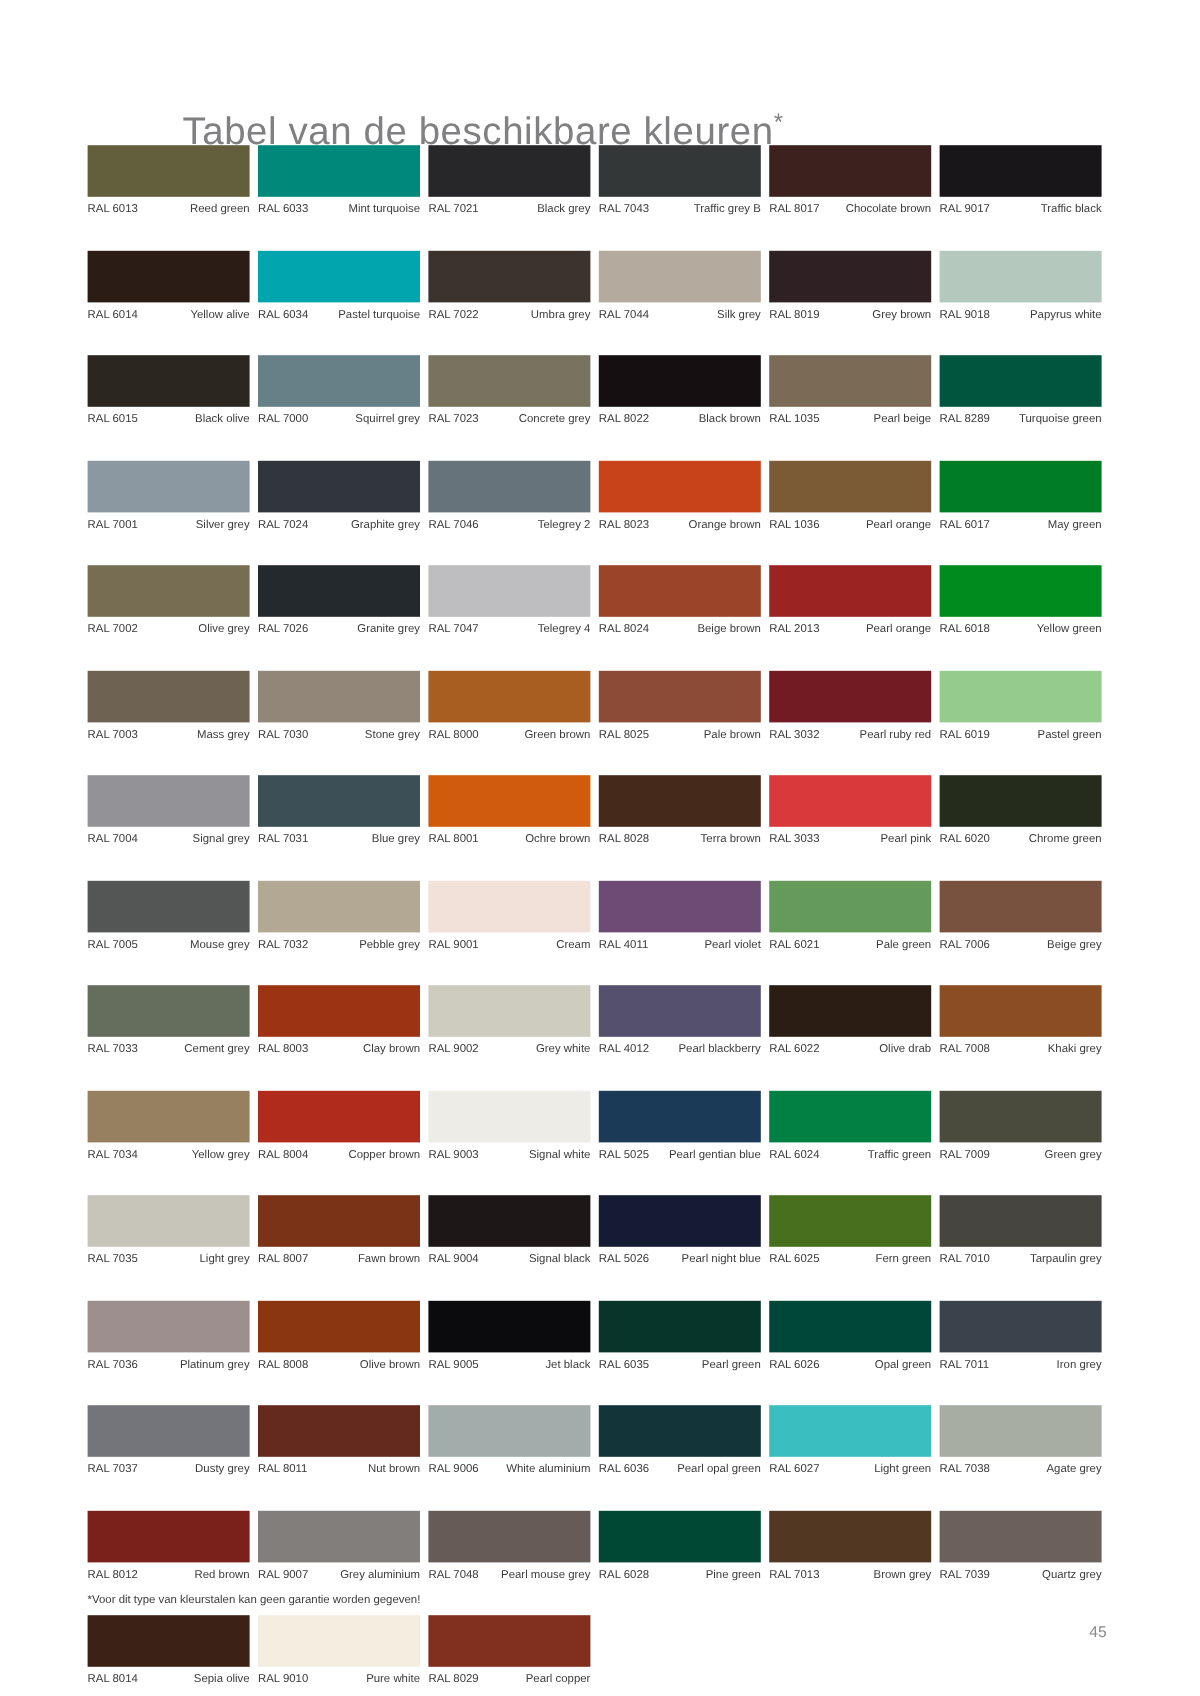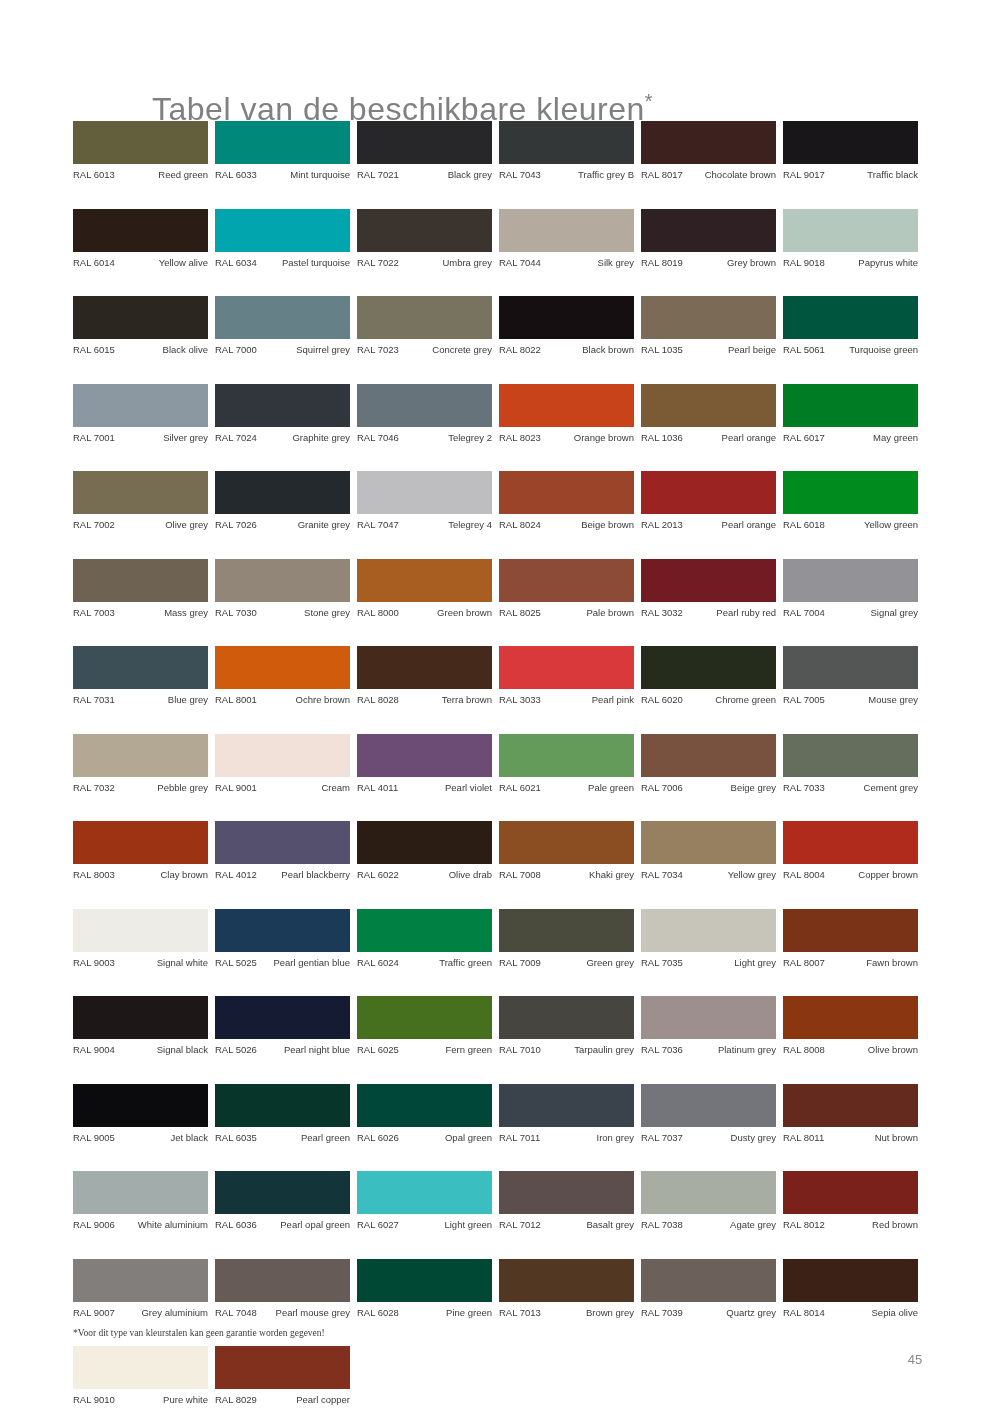--- a/index.html
+++ b/index.html
@@ -75,21 +75,20 @@
     text-align: right;
     flex: 1 1 auto;
   }
   .footnote {
     position: absolute;
     left: 73px;
     top: 1328px;
     font-size: 9.5px;
     color: #3b3b3b;
     white-space: nowrap;
-    font-family: Liberation Serif, serif;
   }
   .page-number {
     position: absolute;
     left: 900px;
     top: 1352px;
     width: 30px;
     text-align: center;
     font-size: 13px;
     color: #8a8a8d;
   }
@@ -217,21 +216,21 @@
       <div class="swatch-cell">
         <div class="swatch-chip" style="background-color: rgb(122, 106, 86);"></div>
         <div class="swatch-label">
           <span class="swatch-code">RAL 1035</span>
           <span class="swatch-name">Pearl beige</span>
         </div>
       </div>
       <div class="swatch-cell">
         <div class="swatch-chip" style="background-color: rgb(0, 85, 62);"></div>
         <div class="swatch-label">
-          <span class="swatch-code">RAL 5061</span>
+          <span class="swatch-code">RAL 8289</span>
           <span class="swatch-name">Turquoise green</span>
         </div>
       </div>
       <div class="swatch-cell">
         <div class="swatch-chip" style="background-color: rgb(140, 152, 161);"></div>
         <div class="swatch-label">
           <span class="swatch-code">RAL 7001</span>
           <span class="swatch-name">Silver grey</span>
         </div>
       </div>
@@ -341,20 +340,27 @@
         </div>
       </div>
       <div class="swatch-cell">
         <div class="swatch-chip" style="background-color: rgb(115, 27, 35);"></div>
         <div class="swatch-label">
           <span class="swatch-code">RAL 3032</span>
           <span class="swatch-name">Pearl ruby red</span>
         </div>
       </div>
       <div class="swatch-cell">
+        <div class="swatch-chip" style="background-color: rgb(148, 204, 142);"></div>
+        <div class="swatch-label">
+          <span class="swatch-code">RAL 6019</span>
+          <span class="swatch-name">Pastel green</span>
+        </div>
+      </div>
+      <div class="swatch-cell">
         <div class="swatch-chip" style="background-color: rgb(147, 147, 151);"></div>
         <div class="swatch-label">
           <span class="swatch-code">RAL 7004</span>
           <span class="swatch-name">Signal grey</span>
         </div>
       </div>
       <div class="swatch-cell">
         <div class="swatch-chip" style="background-color: rgb(60, 78, 86);"></div>
         <div class="swatch-label">
           <span class="swatch-code">RAL 7031</span>
@@ -439,20 +445,27 @@
         </div>
       </div>
       <div class="swatch-cell">
         <div class="swatch-chip" style="background-color: rgb(156, 51, 19);"></div>
         <div class="swatch-label">
           <span class="swatch-code">RAL 8003</span>
           <span class="swatch-name">Clay brown</span>
         </div>
       </div>
       <div class="swatch-cell">
+        <div class="swatch-chip" style="background-color: rgb(206, 204, 190);"></div>
+        <div class="swatch-label">
+          <span class="swatch-code">RAL 9002</span>
+          <span class="swatch-name">Grey white</span>
+        </div>
+      </div>
+      <div class="swatch-cell">
         <div class="swatch-chip" style="background-color: rgb(85, 80, 110);"></div>
         <div class="swatch-label">
           <span class="swatch-code">RAL 4012</span>
           <span class="swatch-name">Pearl blackberry</span>
         </div>
       </div>
       <div class="swatch-cell">
         <div class="swatch-chip" style="background-color: rgb(43, 28, 20);"></div>
         <div class="swatch-label">
           <span class="swatch-code">RAL 6022</span>
@@ -618,27 +631,20 @@
         <div class="swatch-label">
           <span class="swatch-code">RAL 6036</span>
           <span class="swatch-name">Pearl opal green</span>
         </div>
       </div>
       <div class="swatch-cell">
         <div class="swatch-chip" style="background-color: rgb(58, 190, 192);"></div>
         <div class="swatch-label">
           <span class="swatch-code">RAL 6027</span>
           <span class="swatch-name">Light green</span>
-        </div>
-      </div>
-      <div class="swatch-cell">
-        <div class="swatch-chip" style="background-color: rgb(93, 78, 78);"></div>
-        <div class="swatch-label">
-          <span class="swatch-code">RAL 7012</span>
-          <span class="swatch-name">Basalt grey</span>
         </div>
       </div>
       <div class="swatch-cell">
         <div class="swatch-chip" style="background-color: rgb(168, 173, 163);"></div>
         <div class="swatch-label">
           <span class="swatch-code">RAL 7038</span>
           <span class="swatch-name">Agate grey</span>
         </div>
       </div>
       <div class="swatch-cell">

